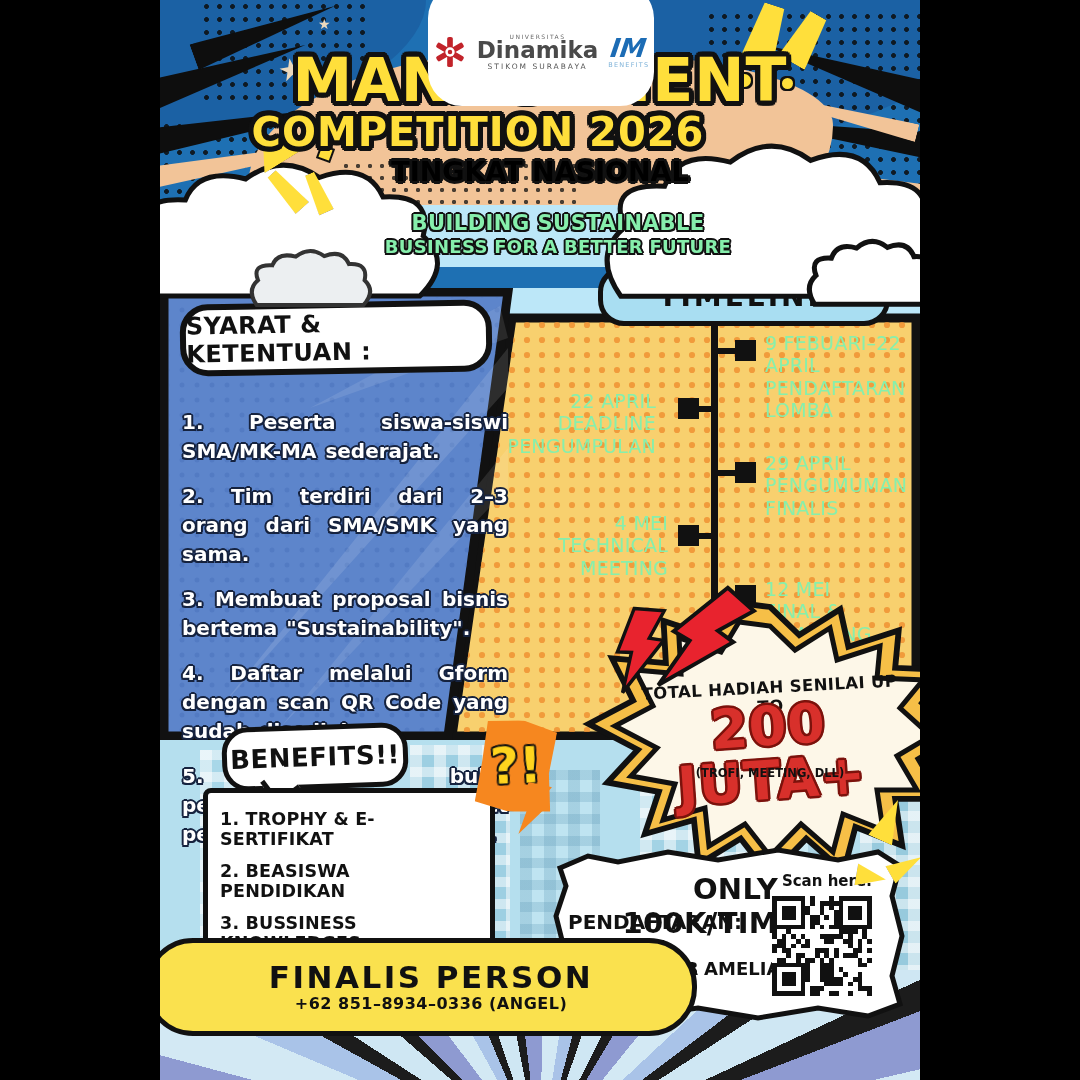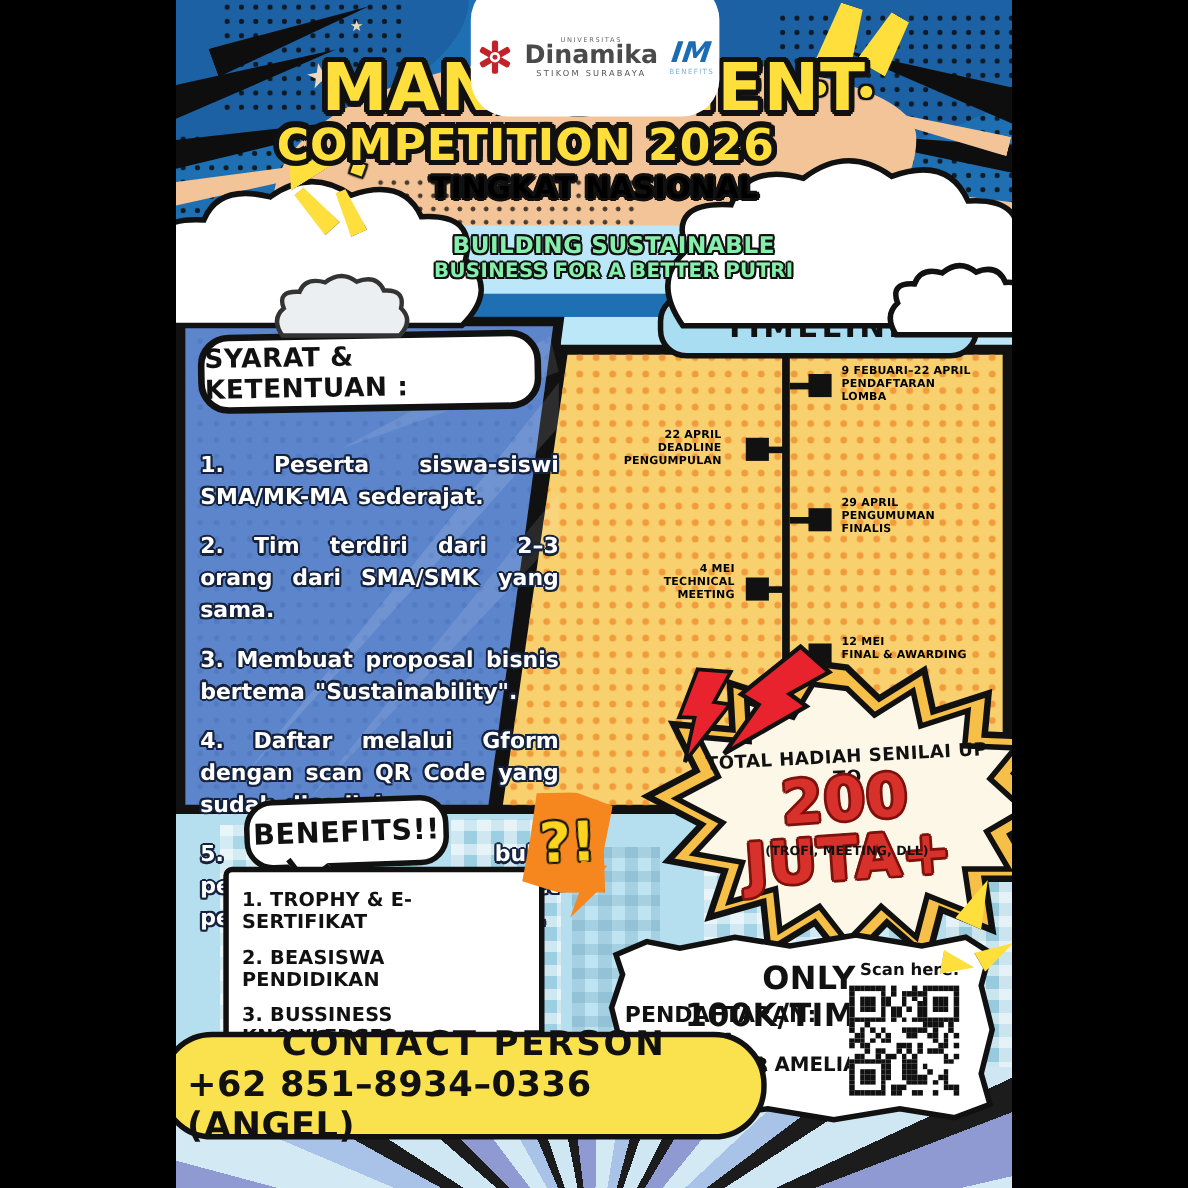--- a/index.html
+++ b/index.html
@@ -51,21 +51,21 @@
              display:flex;align-items:center;justify-content:center;z-index:3;transform:rotate(-1deg);}
   .syaratbox span{font-size:24px;font-weight:900;color:#111;letter-spacing:.5px;}
   .rules{left:22px;top:392px;width:326px;z-index:3;color:#fff;font-weight:900;font-size:20px;line-height:1.45;word-spacing:2px;}
   .rules p{margin:16px 0 10px 0;text-align:justify;}
   .tlbox{left:438px;top:266px;width:282px;height:50px;background:#a9def2;border:5px solid #111;border-radius:26px;
          display:flex;align-items:center;justify-content:center;z-index:3;}
   .tlbox span{font-size:28px;font-weight:900;color:#111;letter-spacing:3px;}
   .tline{left:551px;top:316px;width:7px;height:334px;background:#111;z-index:2;}
   .tnode{width:21px;height:21px;background:#111;z-index:2;}
   .tstub{height:6px;background:#111;z-index:2;}
-  .tev{z-index:2;color:#000000;font-weight:700;font-size:10px;line-height:1.18;letter-spacing:.2px;}
+  .tev{z-index:2;color:#86efac;font-weight:400;font-size:19px;line-height:1.18;letter-spacing:.2px;}
   .tev.right{text-align:left;}
   .tev.left{text-align:right;}
   
   #burst{left:445px;top:608px;z-index:3;overflow:visible;}
   .prz1{left:470px;top:678px;width:280px;text-align:center;font-size:16.5px;font-weight:900;color:#111;transform:rotate(-3deg);z-index:4;letter-spacing:.4px;}
   .prz2{left:460px;top:700px;width:300px;text-align:center;font-size:54px;font-weight:900;color:#d8302b;transform:rotate(-4deg);z-index:4;letter-spacing:1px;line-height:1;}
   .prz3{left:490px;top:766px;width:240px;text-align:center;font-size:11.5px;font-weight:900;color:#111;z-index:4;}
   #bolts{left:432px;top:582px;z-index:4;overflow:visible;}
   
   #city{left:0;top:737px;width:760px;height:343px;background:#b5dfee;z-index:0;}
@@ -101,21 +101,21 @@
   .bank2{left:410px;top:958px;width:220px;font-size:18px;}
   .bank3{left:406px;top:979px;width:120px;font-size:18px;}
   .scanlab{left:602px;top:872px;width:130px;text-align:center;font-size:15px;}
   #qr{left:612px;top:896px;width:100px;height:100px;background:#fff;display:grid;grid-template-columns:repeat(21,1fr);grid-template-rows:repeat(21,1fr);z-index:5;}
   #qr b{display:block;}
   #qr b.f{background:#111;}
   
   .contactbox{left:-15px;top:938px;width:552px;height:98px;background:#fae14e;border:5px solid #111;border-radius:48px;
               z-index:5;display:flex;flex-direction:column;align-items:center;justify-content:center;padding-left:20px;box-sizing:border-box;}
   .contactbox .ch{font-size:31px;font-weight:900;color:#111;letter-spacing:2.5px;line-height:1.1;}
-  .contactbox .cp{font-size:32px;font-weight:900;color:#111;letter-spacing:.5px;line-height:1.2;}
+  .contactbox .cp{font-size:16px;font-weight:900;color:#111;letter-spacing:.5px;line-height:1.2;}
 </style>
 </head>
 <body>
 
 <div id="stage">
 <div id="poster">
 
   <div class="abs" style="left:380px;top:-60px;width:460px;height:200px;background:#1b61a4;border-radius:50%;transform:rotate(-12deg);"></div>
   <div class="abs" style="left:-90px;top:-50px;width:360px;height:170px;background:#1b61a4;border-radius:50%;transform:rotate(-14deg);"></div>
   <div class="abs hdots" style="left:40px;top:0;width:170px;height:100px;"></div>
@@ -186,21 +186,21 @@
       <div class="dept-lab">BENEFITS</div>
     </div>
   </div>
 
   <div class="abs t1 ol1">MANAGEMENT</div>
   <div class="abs t2 ol1">COMPETITION 2026</div>
   <div class="abs t3 ol2">TINGKAT NASIONAL</div>
 
   <div class="abs bannertext">
     <div class="bl1 ol3">BUILDING SUSTAINABLE</div>
-    <div class="bl2 ol3">BUSINESS FOR A  BETTER PUTRI</div>
+    <div class="bl2 ol3">BUSINESS FOR A  BETTER FUTURE</div>
   </div>
 
   <svg id="band" class="abs" width="760" height="452" viewBox="0 0 760 452">
     <defs>
       <pattern id="dotsO" width="15" height="15" patternUnits="userSpaceOnUse">
             <circle cx="7" cy="7" r="3.1" fill="#ef8e2e"></circle>
           </pattern>
       <pattern id="dotsB" width="15" height="15" patternUnits="userSpaceOnUse">
             <circle cx="7" cy="7" r="2.5" fill="#4a73bd"></circle>
           </pattern>
@@ -742,18 +742,18 @@
         <b class=""></b>
         <b class=""></b>
         <b class="f"></b>
       </div>
 
   <div class="abs spark tri" style="left:716px;top:798px;width:26px;height:44px;transform:rotate(24deg);z-index:5;"></div>
   <div class="abs spark tri" style="left:736px;top:848px;width:20px;height:36px;transform:rotate(60deg);z-index:5;"></div>
   <div class="abs spark tri" style="left:700px;top:862px;width:22px;height:30px;transform:rotate(100deg);z-index:5;"></div>
 
   <div class="abs contactbox">
-    <div class="ch">CONTACT PERSON</div>
+    <div class="ch">FINALIS PERSON</div>
     <div class="cp">+62 851–8934–0336 (ANGEL)</div>
   </div>
 
 </div>
 </div>
 
 </body></html>

